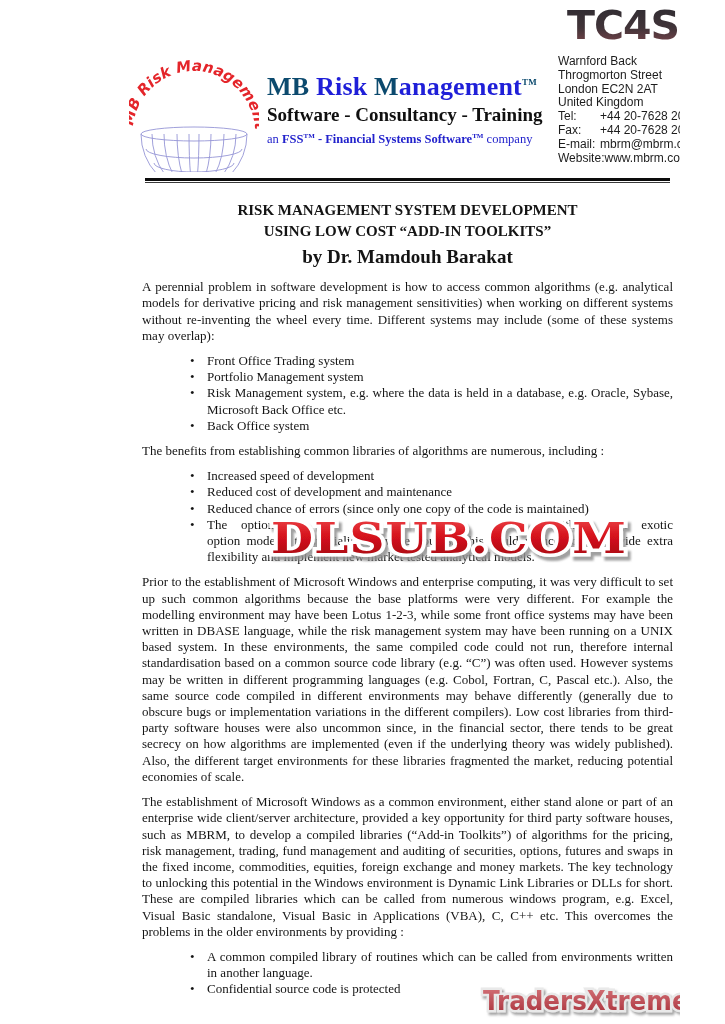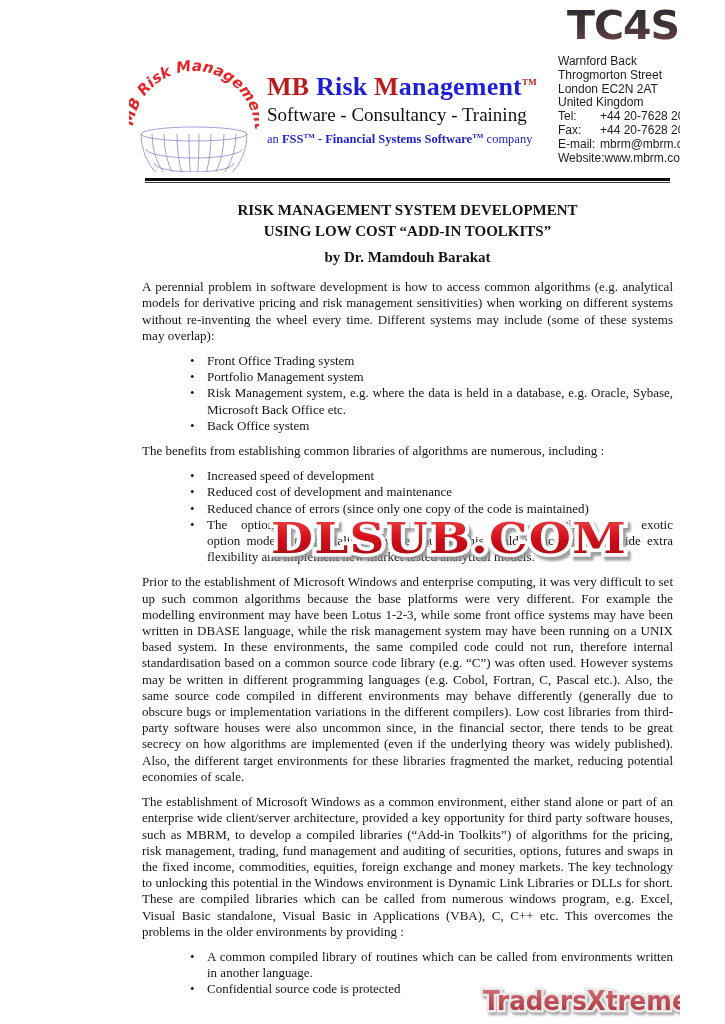--- a/index.html
+++ b/index.html
@@ -10,42 +10,42 @@
   }
 
   
   .tc4s { position:absolute; top:3px; left:500px; width:225px; height:44px; }
 
   
   .globe { position:absolute; left:84px; top:42px; width:130px; height:130px; }
 
   .company { position:absolute; left:222px; top:72px; width:290px; }
   .company-name { font-size:26px; font-weight:bold; letter-spacing:0.2px; white-space:nowrap; }
-  .cn-red { color:#b91c1c; }
+  .cn-red { color:#0c4a6e; }
   .cn-blue { color:#1f1fd8; }
   .tm { font-size:9px; vertical-align:super; font-weight:bold; }
-  .tagline { font-size:19px; font-weight:normal; color:#101010; margin-top:2px; white-space:nowrap; }
+  .tagline { font-size:19px; font-weight:bold; color:#101010; margin-top:2px; white-space:nowrap; }
   .fss-line { font-size:12.5px; color:#2222cc; margin-top:6px; white-space:nowrap; }
   .fss-bold { font-weight:bold; }
   .fss-line .tm { font-size:7px; }
 
   .address { position:absolute; left:513px; top:55px; width:210px;
     font-family:"Liberation Sans", sans-serif; font-size:12px; line-height:13.8px; color:#1c1c1c; }
   .addr-line { white-space:nowrap; }
   .contact-row { white-space:nowrap; }
   .contact-label { display:inline-block; min-width:42px; }
 
   .rule { position:absolute; left:100px; top:178px; width:525px; height:5px;
     border-top:3px solid #0c0c0c; border-bottom:1px solid #3a3a3a; box-sizing:border-box; }
 
   
   .content { position:absolute; left:97px; top:200px; width:531px;
     font-size:13px; line-height:16.2px; text-align:justify; }
   .doc-title { text-align:center; font-size:15px; font-weight:bold; line-height:21px; margin:0 0 7px 0; }
-  .byline { text-align:center; font-size:15px; font-weight:bold; margin:0 0 14px 0; }
+  .byline { text-align:center; font-size:19px; font-weight:bold; margin:0 0 14px 0; }
   .content p { margin:0 0 9px 0; }
   ul.doc-list { margin:1px 0 9px 0; padding:0 0 0 65px; list-style:none; }
   ul.doc-list li { position:relative; margin:0; }
   ul.doc-list li::before { content:"\2022"; position:absolute; left:-17px; top:0; font-size:13px; }
   .ul2 { position:relative; }
   .gap { display:inline-block; height:1px; }
   .gap-a { width:286px; }
   .gap-b { width:283px; }
 
   

